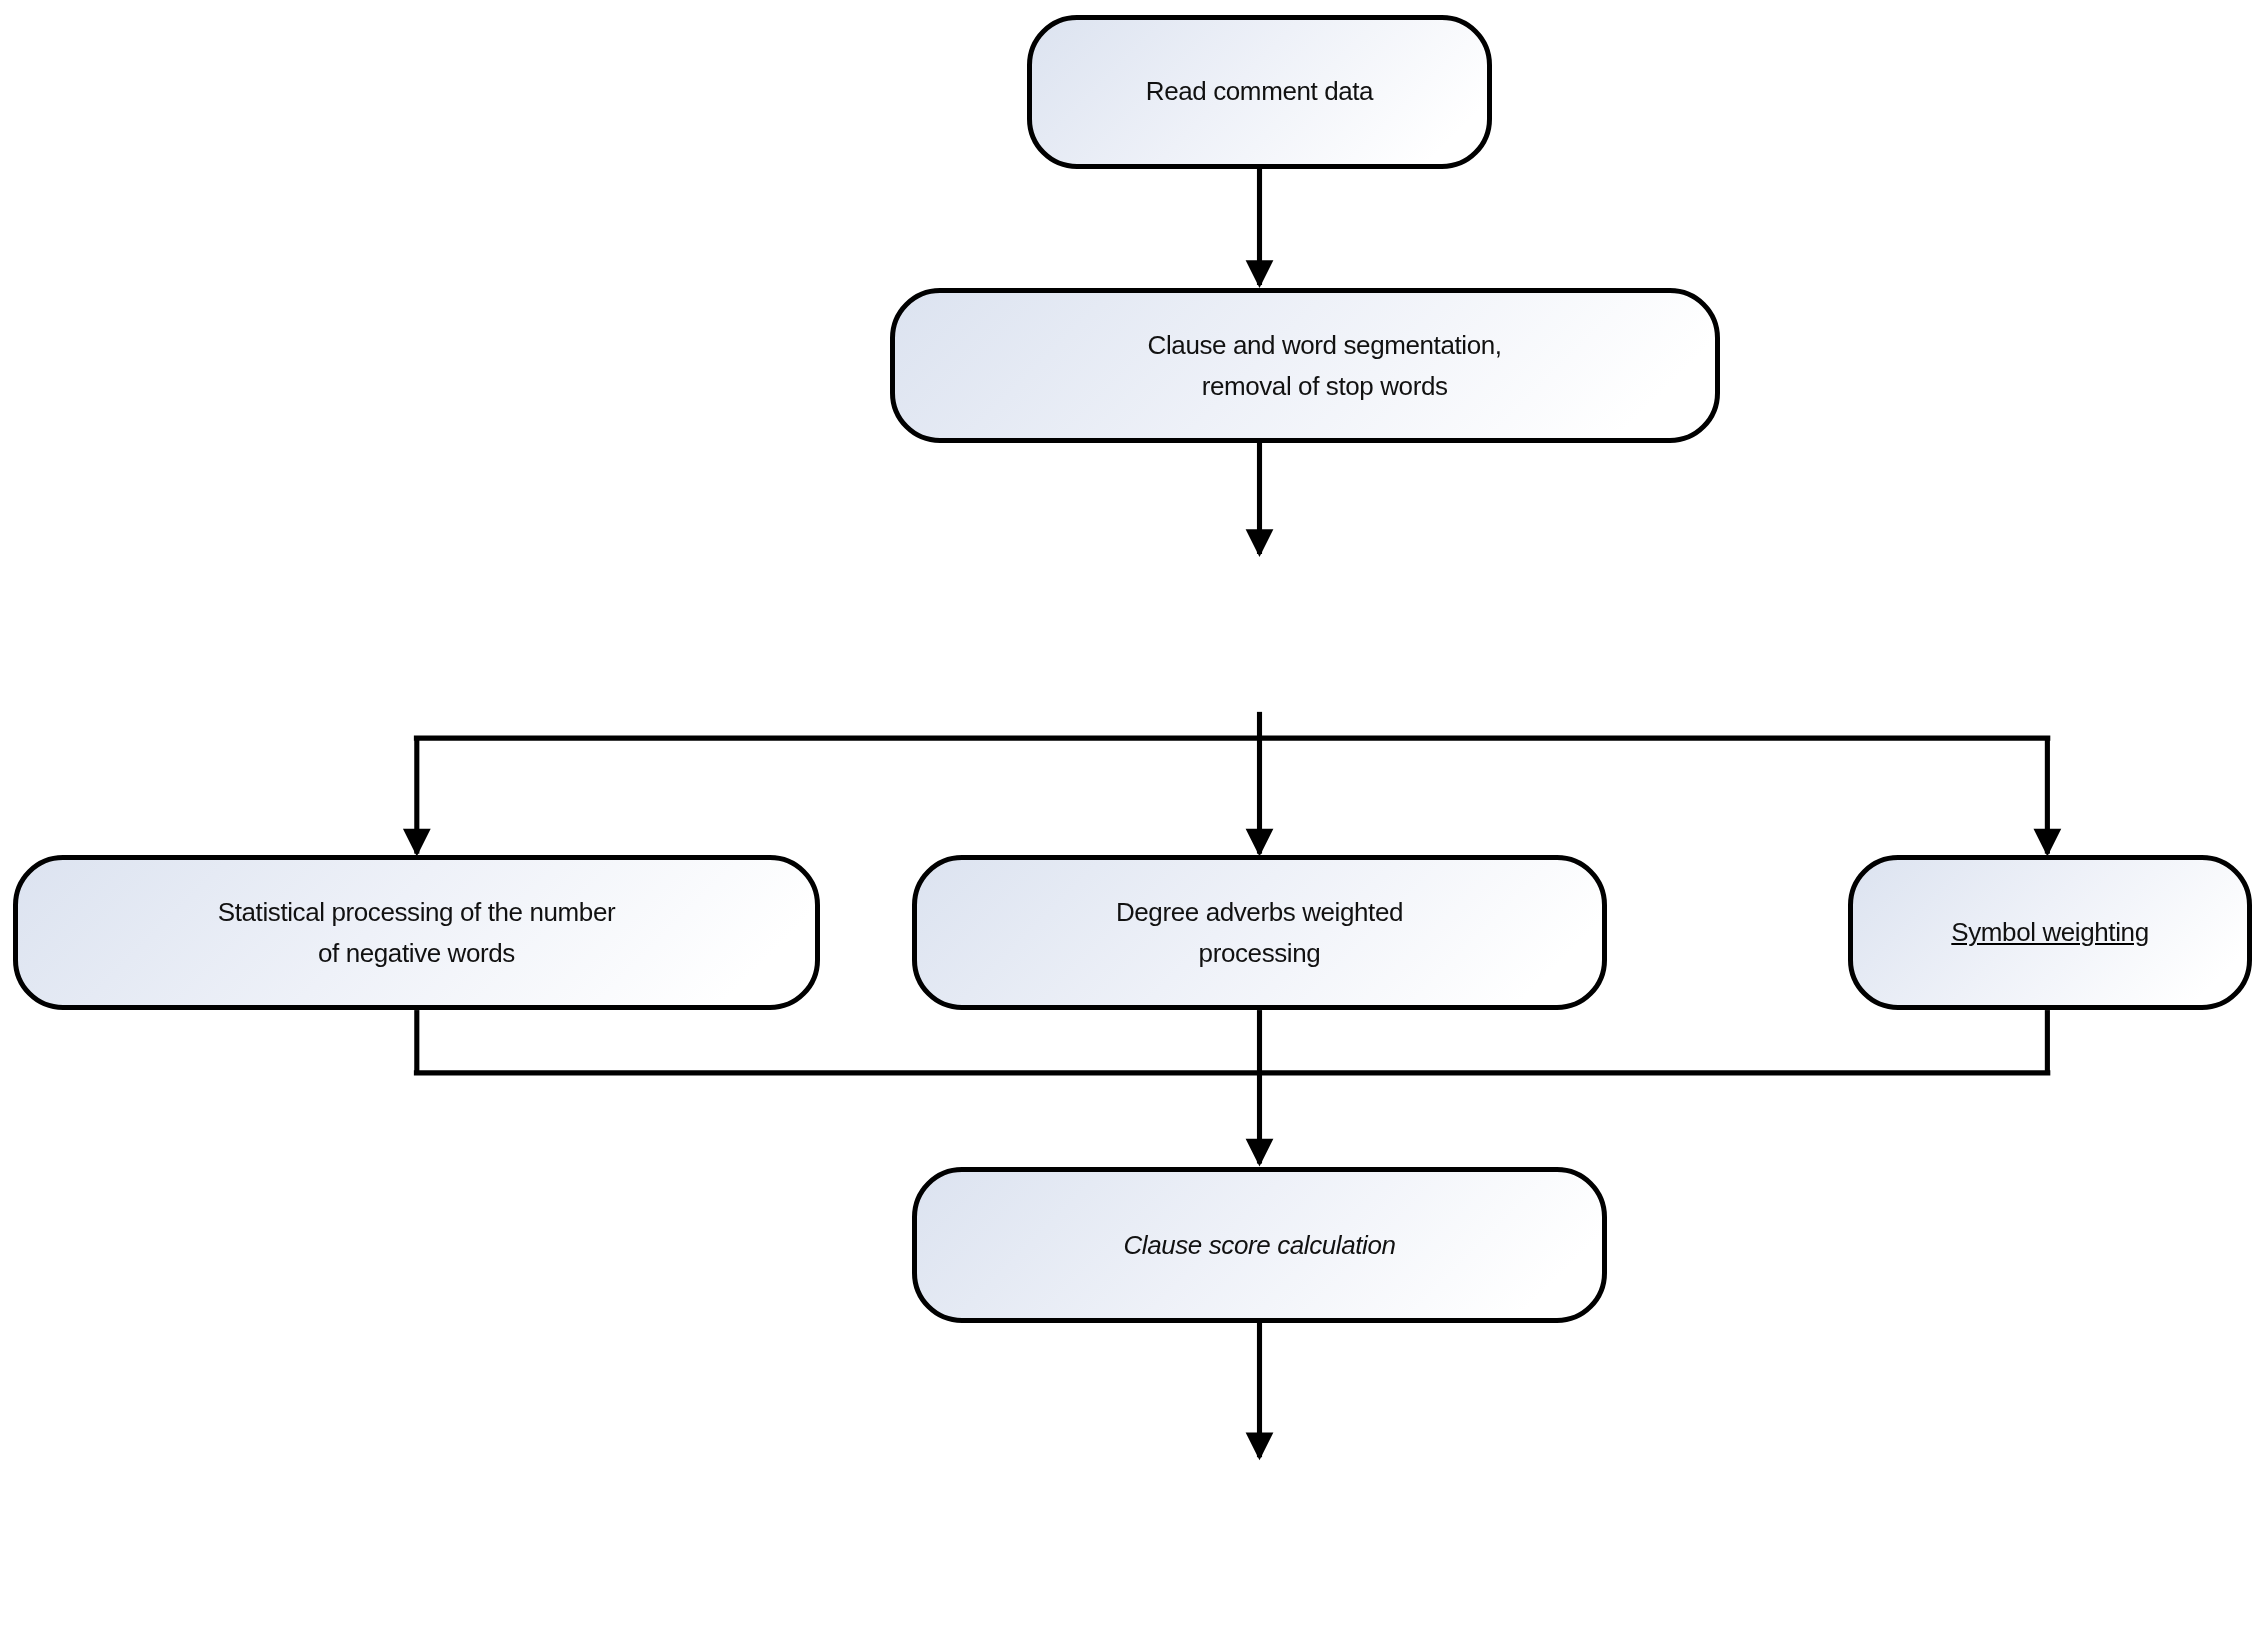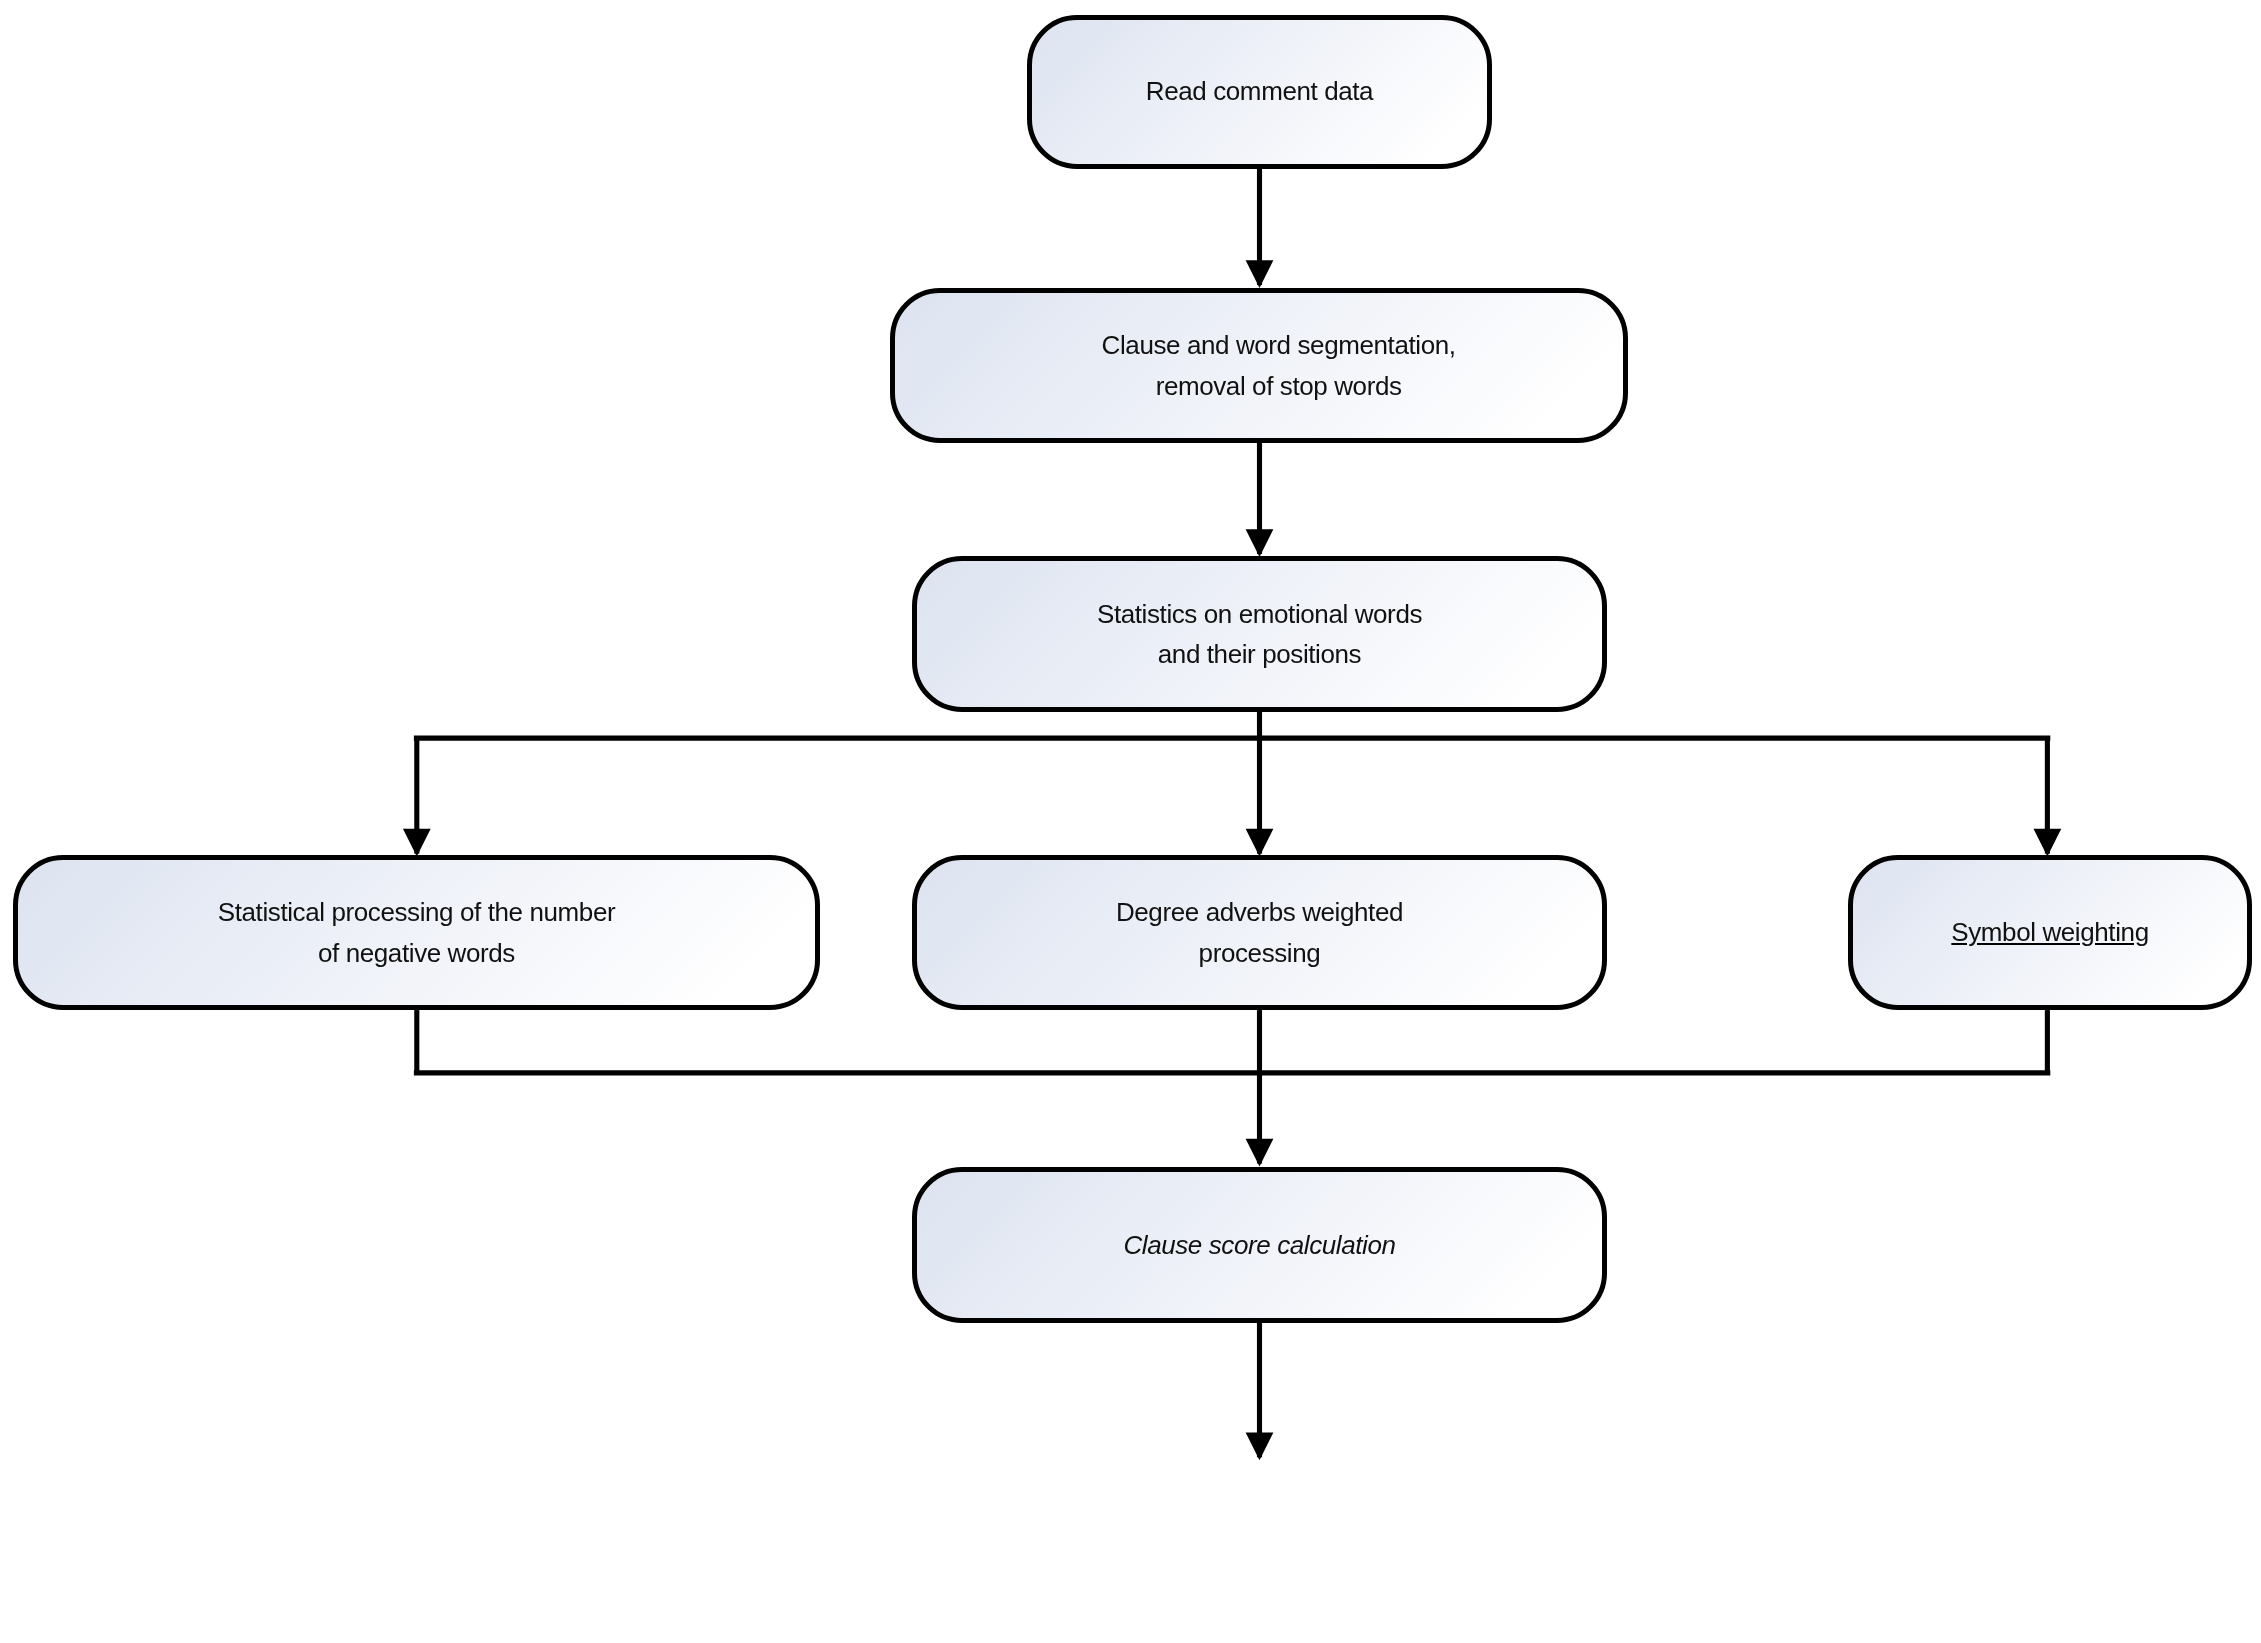--- a/index.html
+++ b/index.html
@@ -83,29 +83,25 @@
     <polygon points="1704,1558 1742,1558 1723,1596"></polygon>
 
     <line x1="1723" y1="1808" x2="1723" y2="1994"></line>
     <polygon points="1704,1960 1742,1960 1723,1998"></polygon>
   </svg>
 
   <div class="node" style="left:1027px; top:14.6px;  width:465px;  height:154px;">
     <span class="label">Read comment data</span>
   </div>
 
-  <div class="node" style="left:890px; top:288px; width:738px; height:155px;padding-left:48px;">
+  <div class="node" style="left:890px; top:288px; width:830px; height:155px;padding-left:48px;">
     <span class="label">Clause and word segmentation,
 removal of stop words</span>
   </div>
 
-  <div class="node" style="left:912px; top:556px; width:695px;  height:156px;">
-    <span class="label">Statistics on emotional words
-and their positions</span>
-  </div>
 
   <div class="node" style="left:13px;   top:855px; width:807px; height:155px;">
     <span class="label">Statistical processing of the number
 of negative words</span>
   </div>
 
   <div class="node" style="left:912px; top:855px; width:695px;  height:155px;">
     <span class="label">Degree adverbs weighted
 processing</span>
   </div>

